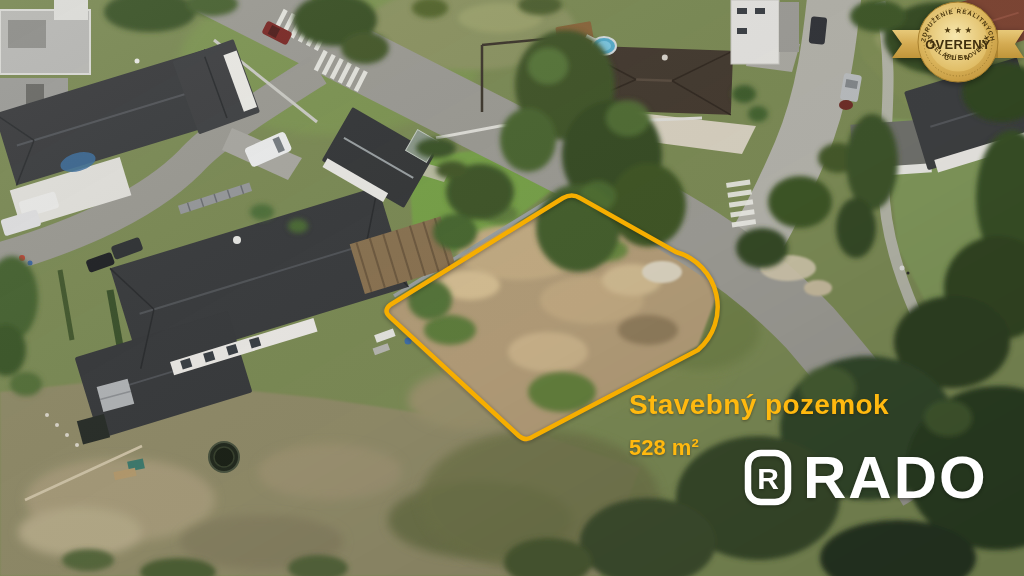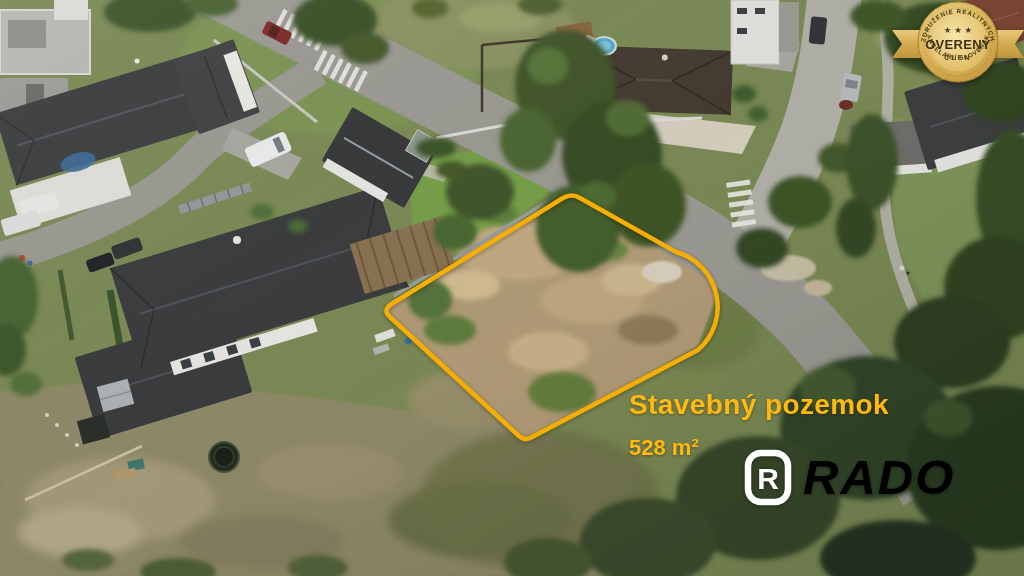--- a/index.html
+++ b/index.html
@@ -8,21 +8,21 @@
   .stage svg{display:block;}
   .scene{position:absolute;inset:0;}
   .outline-layer{position:absolute;inset:0;pointer-events:none;
     filter:drop-shadow(0 1px 2px rgba(0,0,0,.35));}
   .plot-label{position:absolute;left:629px;top:390px;color:#FFB90F;
     text-shadow:0 1px 3px rgba(30,20,0,.45);}
   .plot-title{font-size:28px;font-weight:bold;letter-spacing:.4px;line-height:1.05;}
   .plot-area{font-size:22px;font-weight:bold;margin-top:16px;}
   .rado-logo{position:absolute;left:744px;top:449px;display:flex;align-items:center;gap:11px;
     filter:drop-shadow(0 1px 2px rgba(0,0,0,.35));}
-  .logo-text{color:#000000;font-size:49px;font-weight:bold;letter-spacing:2px;line-height:57px;font-style:italic;}
+  .logo-text{color:#ffffff;font-size:60px;font-weight:bold;letter-spacing:2px;line-height:57px;}
   .badge{position:absolute;right:0;top:0;width:150px;height:114px;
     filter:drop-shadow(0 2px 3px rgba(0,0,0,.4));}
 </style>
 </head>
 <body>
 
 <div class="stage">
 
   <svg class="scene" viewBox="0 0 1024 576" preserveAspectRatio="none">
     <defs>

